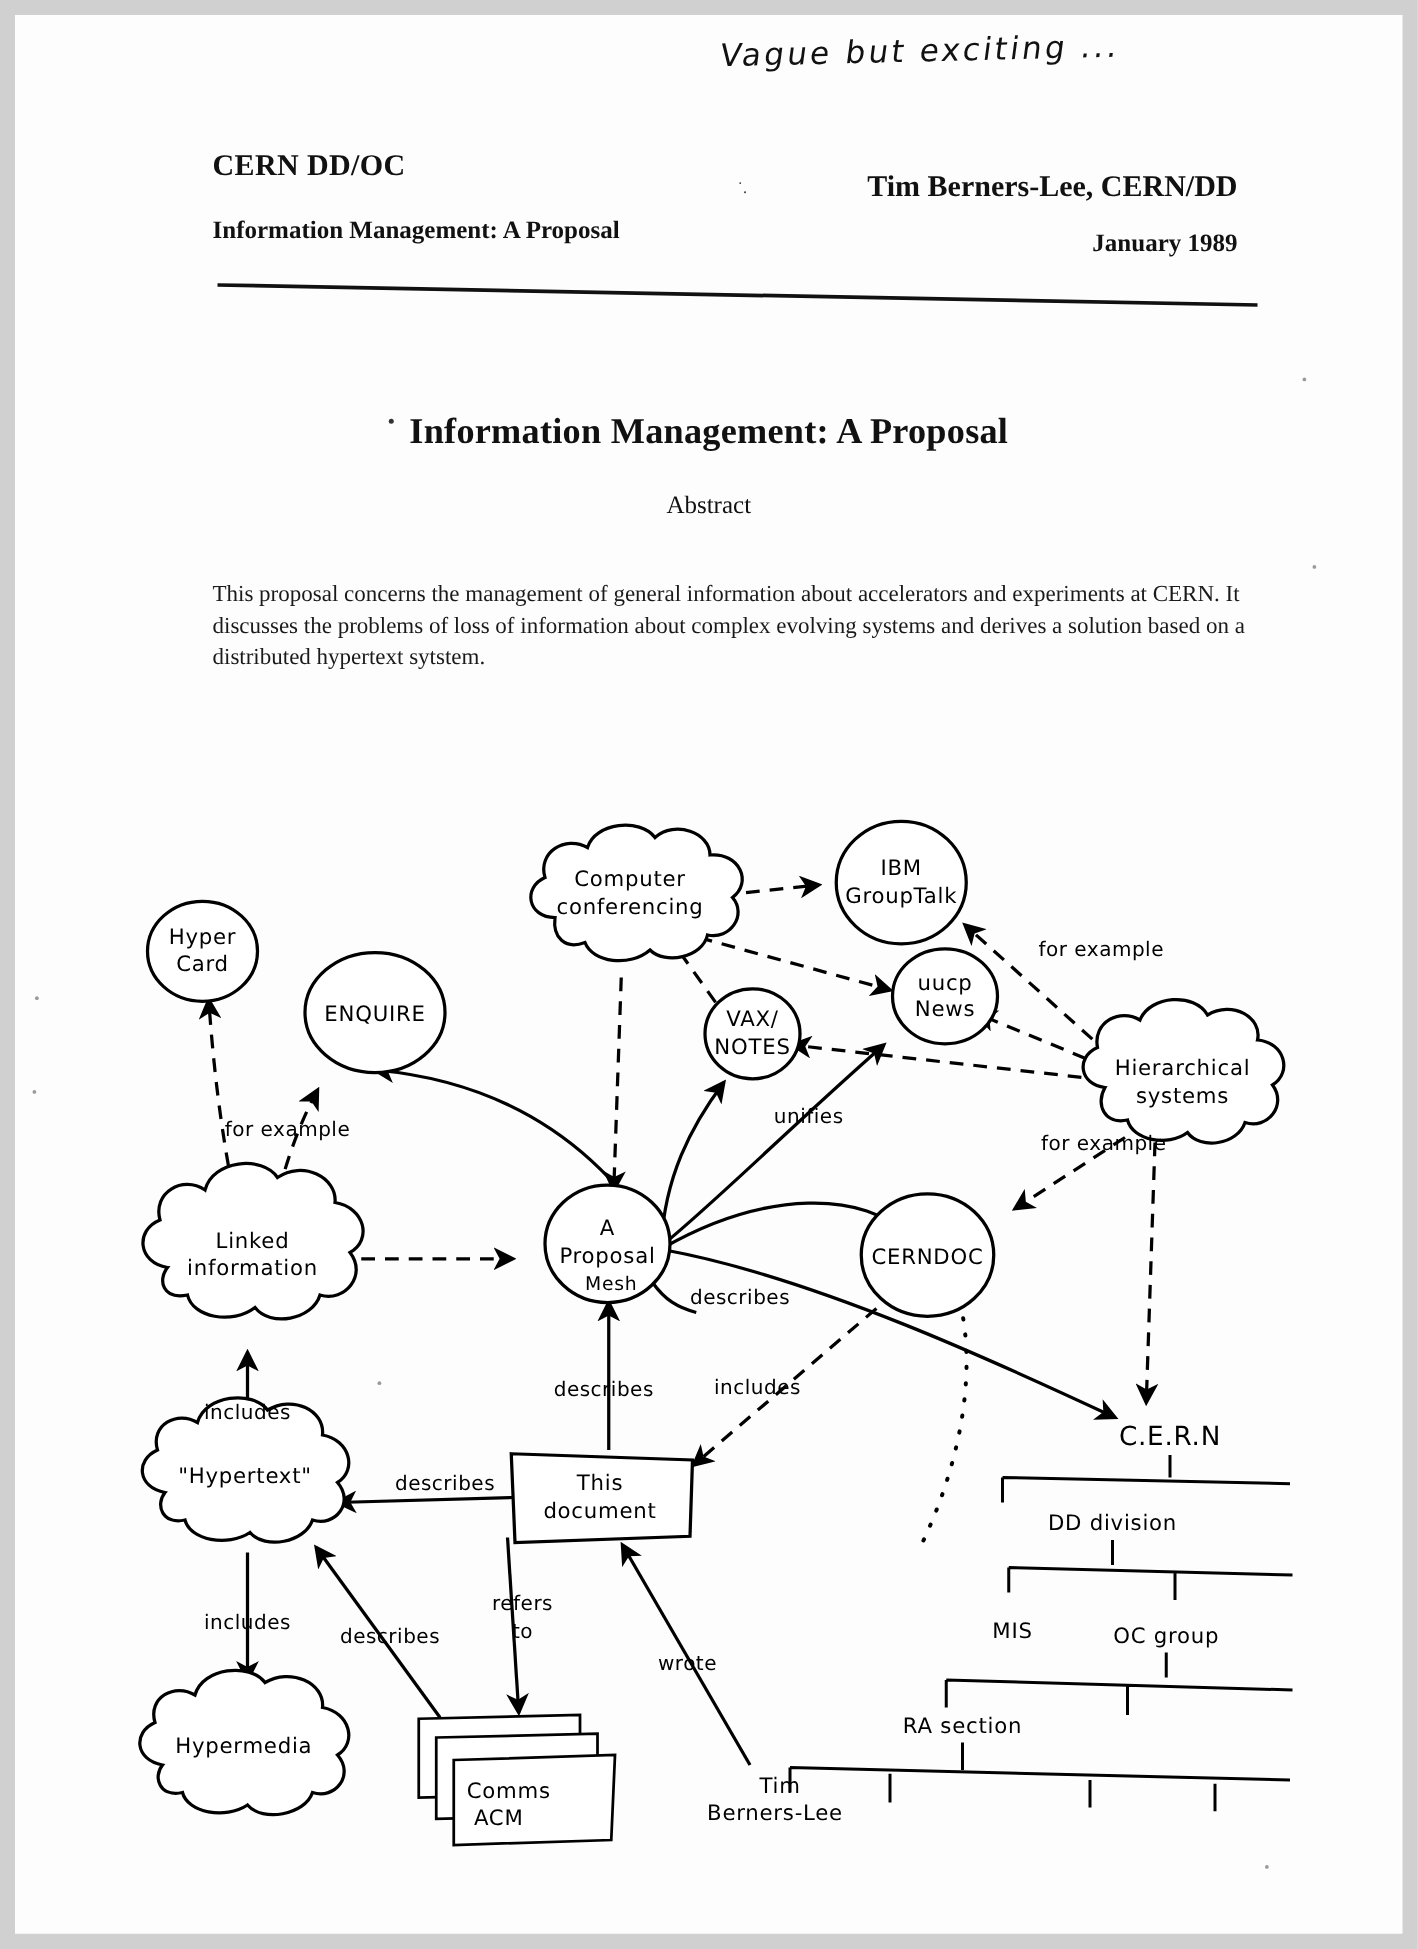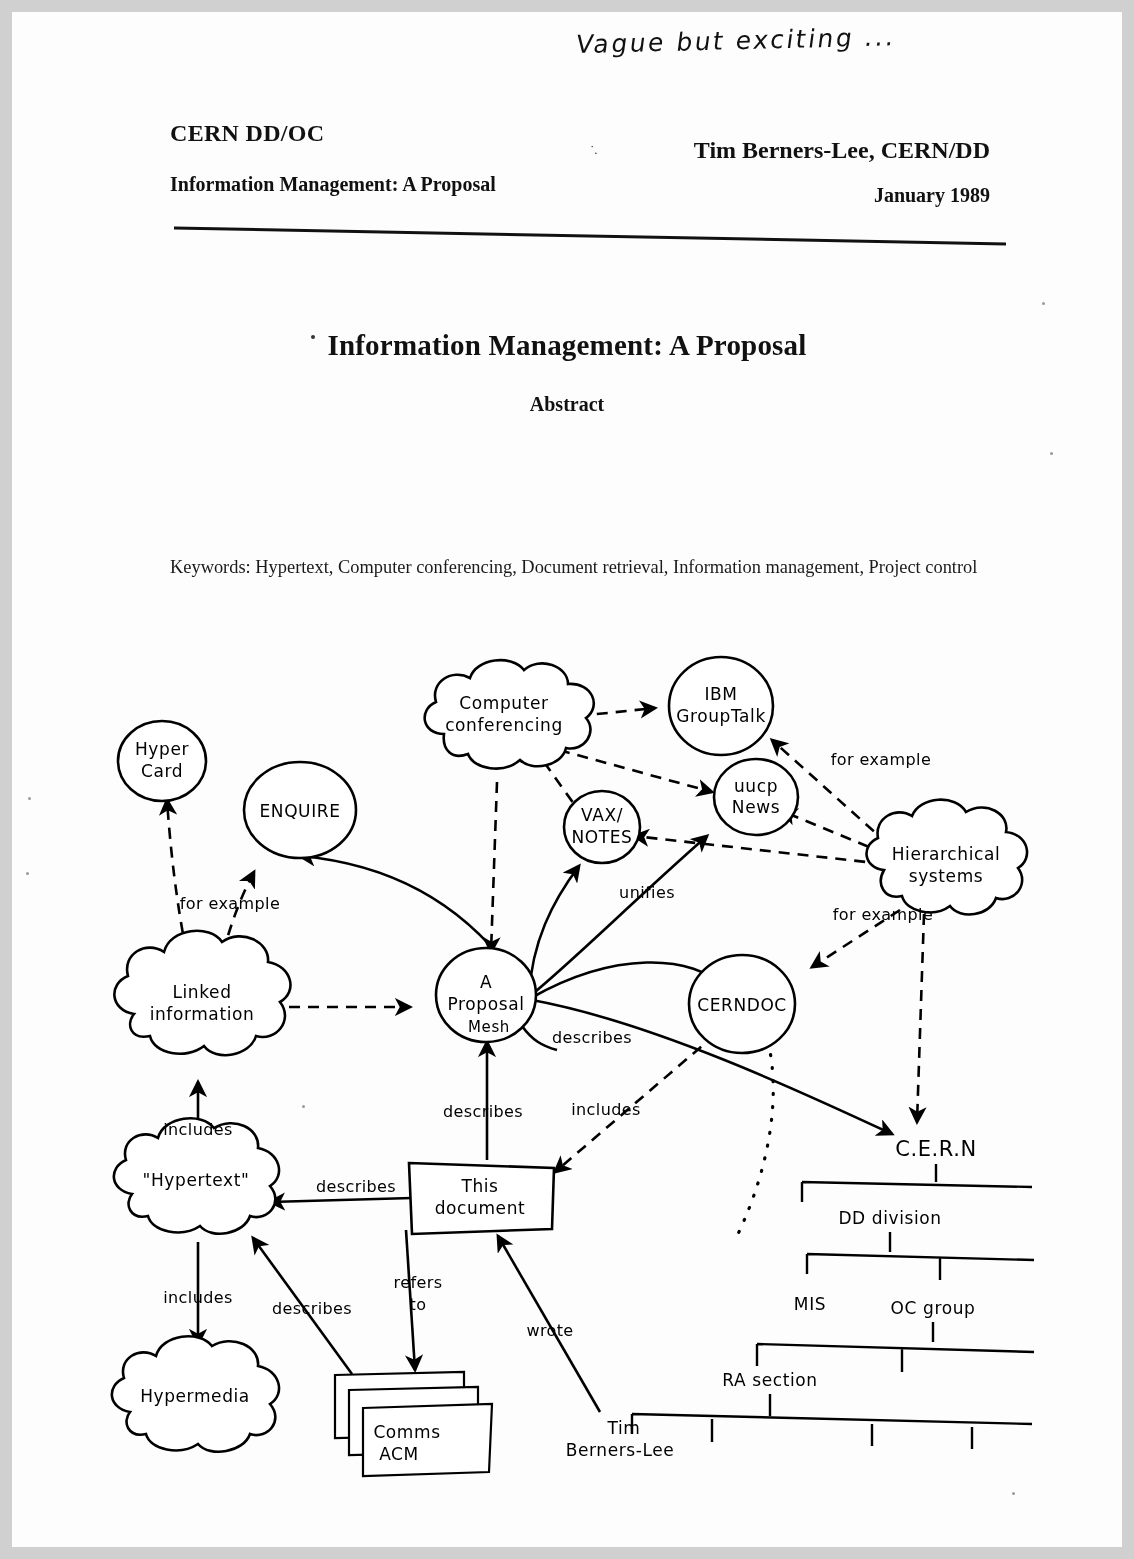--- a/index.html
+++ b/index.html
@@ -27,21 +27,21 @@
   #hdr-speck{position:absolute;left:578px;top:134px;width:14px;height:18px;
     color:#333;font-size:13px;line-height:7px;}
   #rule{position:absolute;left:160px;top:210px;width:836px;height:28px;}
 
   
   #doc-title{position:absolute;left:0;right:0;top:317px;text-align:center;
     font-size:29px;font-weight:bold;letter-spacing:.2px;color:#111;}
   #title-dot{position:absolute;left:299px;top:323px;width:4px;height:4px;
     border-radius:50%;background:#333;}
   #abstract-head{position:absolute;left:0;right:0;top:381px;text-align:center;
-    font-size:20px;font-weight:bold;color:#111;}
+    font-size:20px;font-weight:normal;color:#111;}
 
   
   .para{position:absolute;left:158px;width:840px;font-size:18.4px;
     line-height:25px;color:#1a1a1a;text-align:left;}
   #abstract-body{top:451px;}
   #keywords{top:543px;}
 
   
   #diagram{position:absolute;left:0px;top:610px;width:1110px;height:900px;}
   #diagram svg{display:block;width:1110px;height:900px;}
@@ -91,21 +91,21 @@
     <div id="hdr-speck">˙.</div>
 
     <svg id="rule" viewBox="0 0 836 28" preserveAspectRatio="none">
       <path d="M2,6 L834,22" stroke="#111" stroke-width="3" fill="none"></path>
     </svg>
 
     <div id="title-dot"></div>
     <div id="doc-title">Information Management: A Proposal</div>
     <div id="abstract-head">Abstract</div>
 
-    <div class="para" id="keywords">Keywords: Hypertext, Computer conferencing, Document retrieval, Information management, Project control</div>
+    <div class="para" id="abstract-body">This proposal concerns the management of general information about accelerators and experiments at CERN.  It discusses the problems of loss of information about complex evolving systems and derives a solution based on a distributed hypertext sytstem.</div>
 
     <div class="speck" style="left:16px;top:785px;width:3px;height:3px;"></div>
     <div class="speck" style="left:14px;top:860px;width:3px;height:3px;"></div>
     <div class="speck" style="left:1030px;top:290px;width:3px;height:3px;"></div>
     <div class="speck" style="left:1038px;top:440px;width:3px;height:3px;"></div>
     <div class="speck" style="left:1000px;top:1480px;width:3px;height:3px;"></div>
     <div class="speck" style="left:290px;top:1093px;width:3px;height:3px;"></div>
 
     <div id="diagram">
     <svg viewBox="0 0 1110 900" xmlns="http://www.w3.org/2000/svg">

